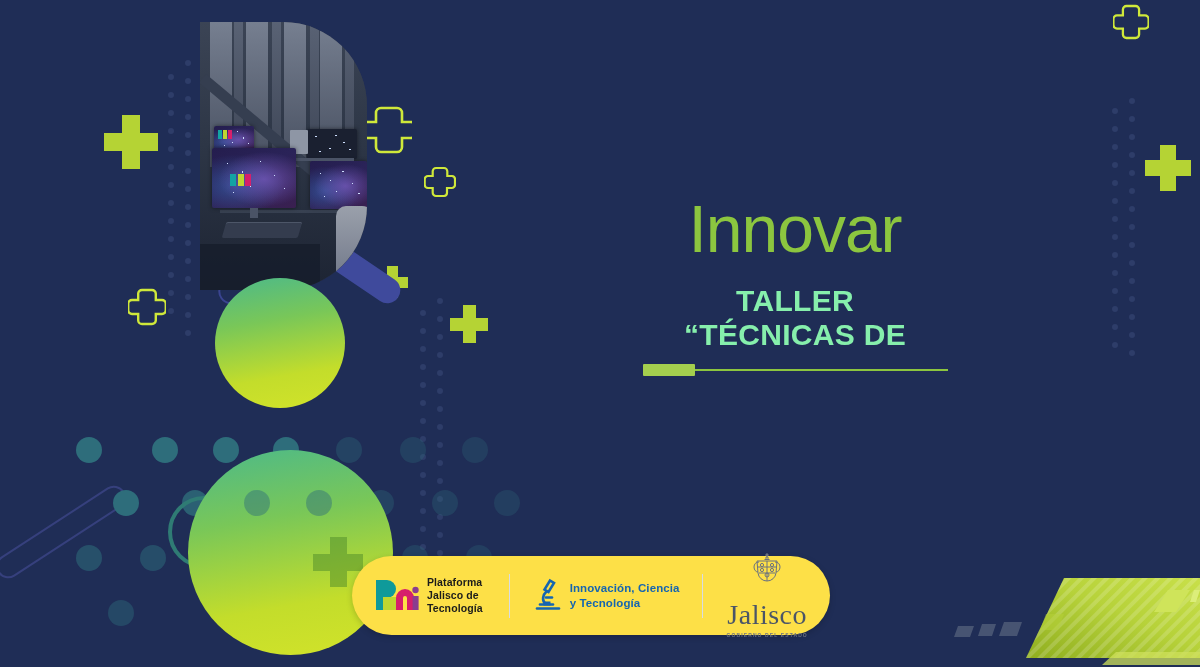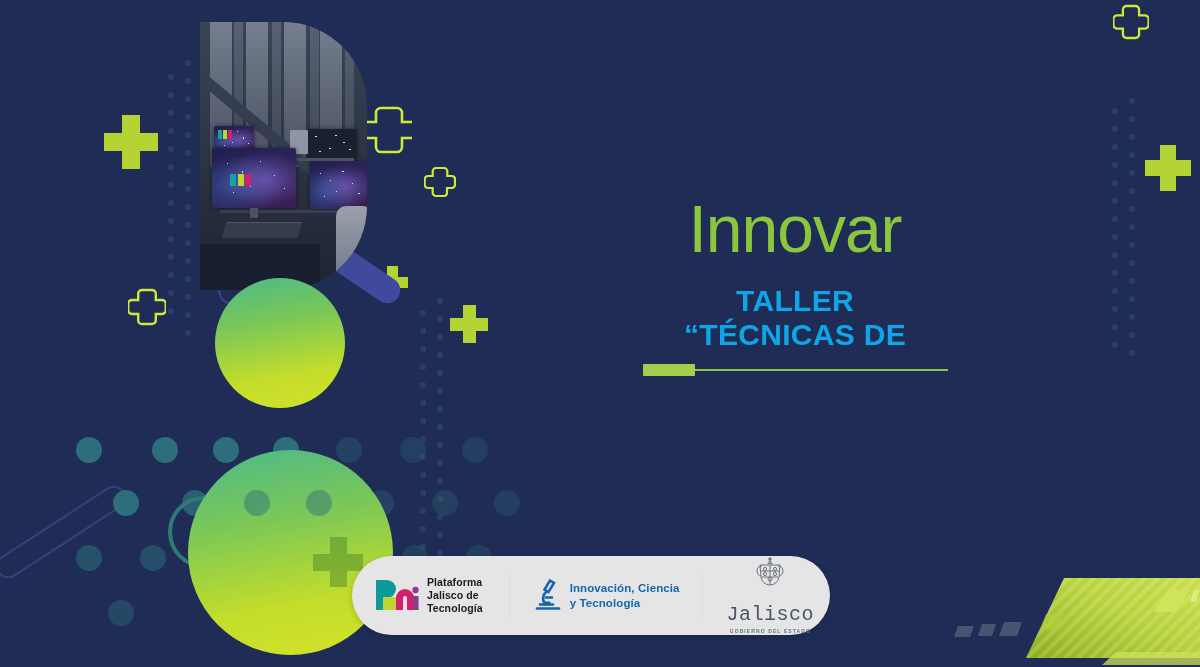--- a/index.html
+++ b/index.html
@@ -80,45 +80,45 @@
 
   
   .tealdot { position:absolute; border-radius:50%; background:#2e6d7b; }
 
   
   #textblock { position:absolute; left:560px; top:196px; width:470px; text-align:center; }
   #innovar {
     font-size:66px; font-weight:normal; color:#8cc63f; letter-spacing:-1px;
     line-height:1; text-align:center;
   }
-  #taller { margin-top:22px; color:#0ea5e9; font-weight:bold; font-size:30px;
+  #taller { margin-top:22px; color:#86efac; font-weight:bold; font-size:30px;
     line-height:1.12; letter-spacing:.3px; }
   #rule { margin:18px auto 0; width:305px; height:2px; background:#8cc63f; position:relative; }
   #rule::before{ content:""; position:absolute; left:0; top:-5px; width:52px; height:12px;
     background:#a4cf4e; border-radius:1px; }
 
   
   #logobar {
     position:absolute; left:352px; top:556px; width:478px; height:79px;
-    background:#e5e5e5; border-radius:40px;
+    background:#fde047; border-radius:40px;
     display:flex; align-items:center; z-index:6;
     box-shadow:0 2px 6px rgba(0,0,0,.18);
   }
   .logoslot { display:flex; align-items:center; }
   .divider { width:1px; height:44px; background:#d8dce3; }
 
   .pai-mark { width:46px; height:34px; position:relative; flex:none; }
   .pai-text { font-size:10.5px; font-weight:bold; color:#1b1b1b; line-height:1.24;
     margin-left:7px; letter-spacing:.1px; }
 
   .ict-text { font-size:11.5px; font-weight:bold; color:#1565b0; line-height:1.28;
     margin-left:8px; letter-spacing:.1px; }
 
   .jal-wrap { text-align:center; }
-  .jal-name { font-family:Liberation Mono, monospace; font-size:20px; color:#4a5568;
+  .jal-name { font-family:Liberation Serif, serif; font-size:28px; color:#4a5568;
     letter-spacing:.5px; line-height:1; margin-top:14px; }
   .jal-sub { font-size:5px; color:#6b7280; letter-spacing:1.1px; margin-top:3px; font-weight:bold; }
 
   
   #shard { position:absolute; right:-6px; bottom:-4px; width:268px; height:105px; }
 </style>
 </head>
 <body>
 
 <div id="stage">

